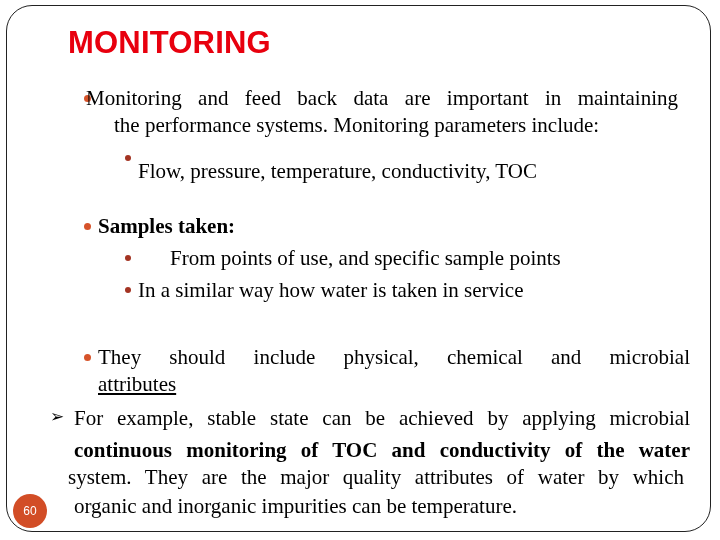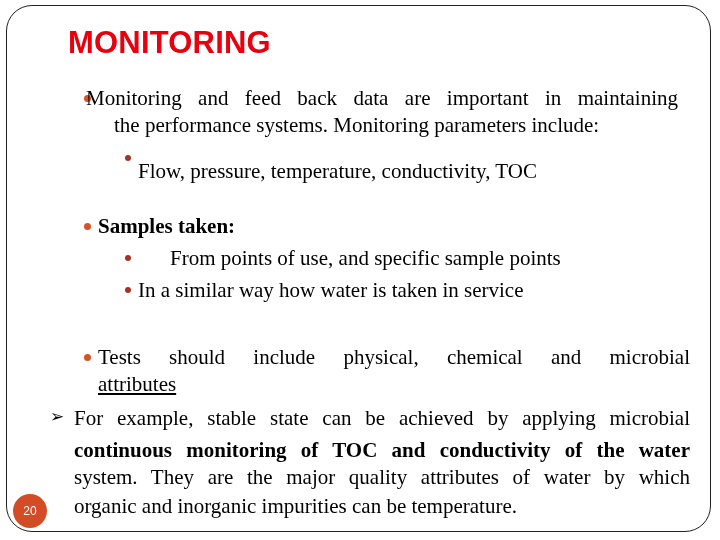--- a/index.html
+++ b/index.html
@@ -27,22 +27,22 @@
 <div class="line" style="left:138px;top:158px;">Flow, pressure, temperature, conductivity, TOC</div>
 
 <span class="b1" style="left:84px;top:223px;"></span>
 <div class="line" style="left:98px;top:213px;font-weight:bold;">Samples taken:</div>
 <span class="b2" style="left:125px;top:255px;"></span>
 <div class="line" style="left:122px;top:245px;margin-left:48px;">From points of use, and specific sample points</div>
 <span class="b2" style="left:125px;top:287px;"></span>
 <div class="line" style="left:138px;top:277px;">In a similar way how water is taken in service</div>
 
 <span class="b1" style="left:84px;top:354px;"></span>
-<div class="line just" style="left:98px;top:344px;width:592px;">Tests should include physical, chemical and microbial</div>
+<div class="line just" style="left:98px;top:344px;width:592px;">They should include physical, chemical and microbial</div>
 <div class="line" style="left:98px;top:371px;text-decoration:underline;">attributes</div>
 
 <span class="arrow" style="left:50px;top:406px;">➢</span>
 <div class="line just" style="left:74px;top:405px;width:616px;">For example, stable state can be achieved by applying microbial</div>
 <div class="line just" style="left:74px;top:437px;width:616px;font-weight:bold;">continuous monitoring of TOC and conductivity of the water</div>
-<div class="line just" style="left:74px;top:464px;width:616px;">system. They are the major quality attributes of water by which</div>
+<div class="line just" style="left:68px;top:464px;width:616px;">system. They are the major quality attributes of water by which</div>
 <div class="line" style="left:74px;top:493px;">organic and inorganic impurities can be temperature.</div>
 
-<div class="pagenum">20</div>
+<div class="pagenum">60</div>
 
 </body></html>

